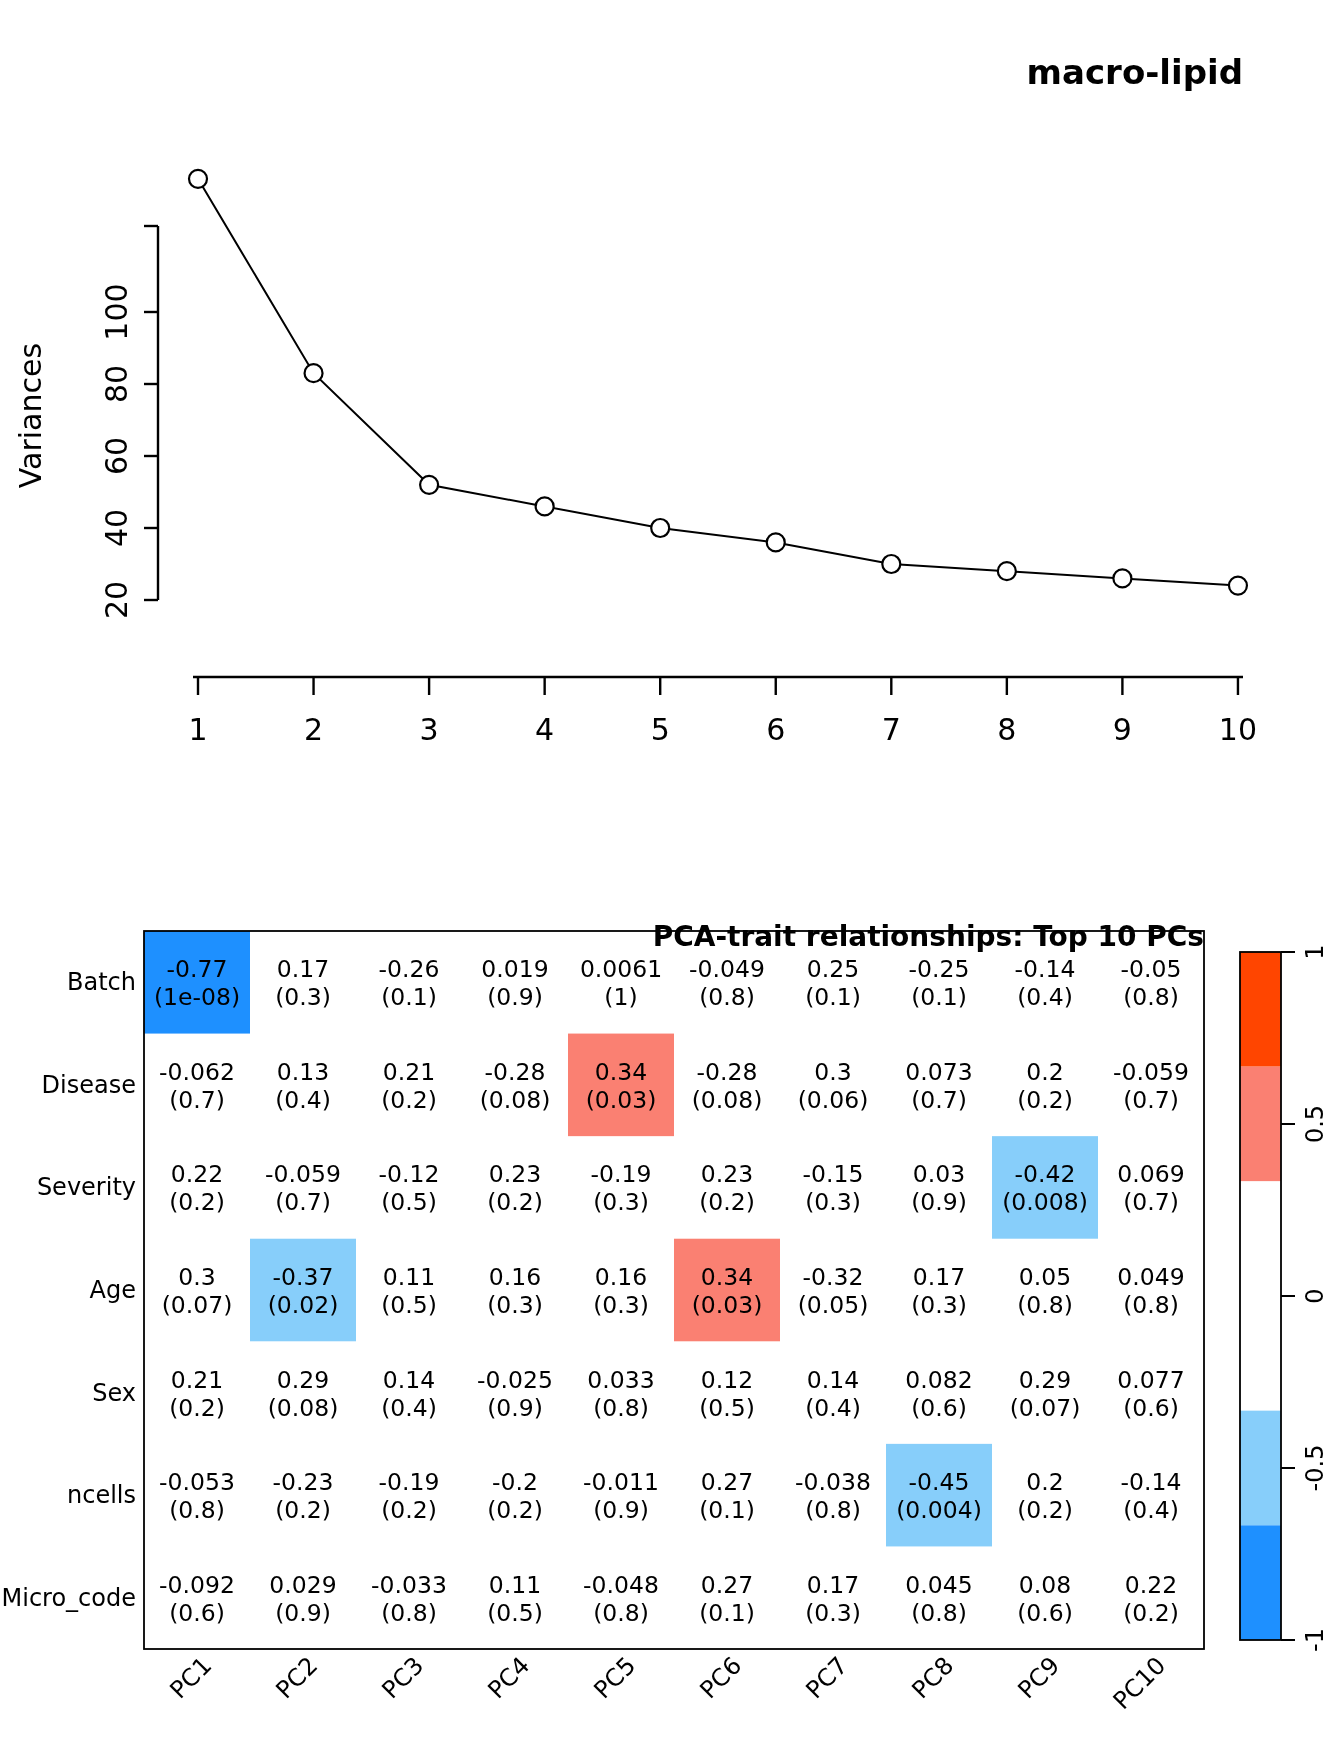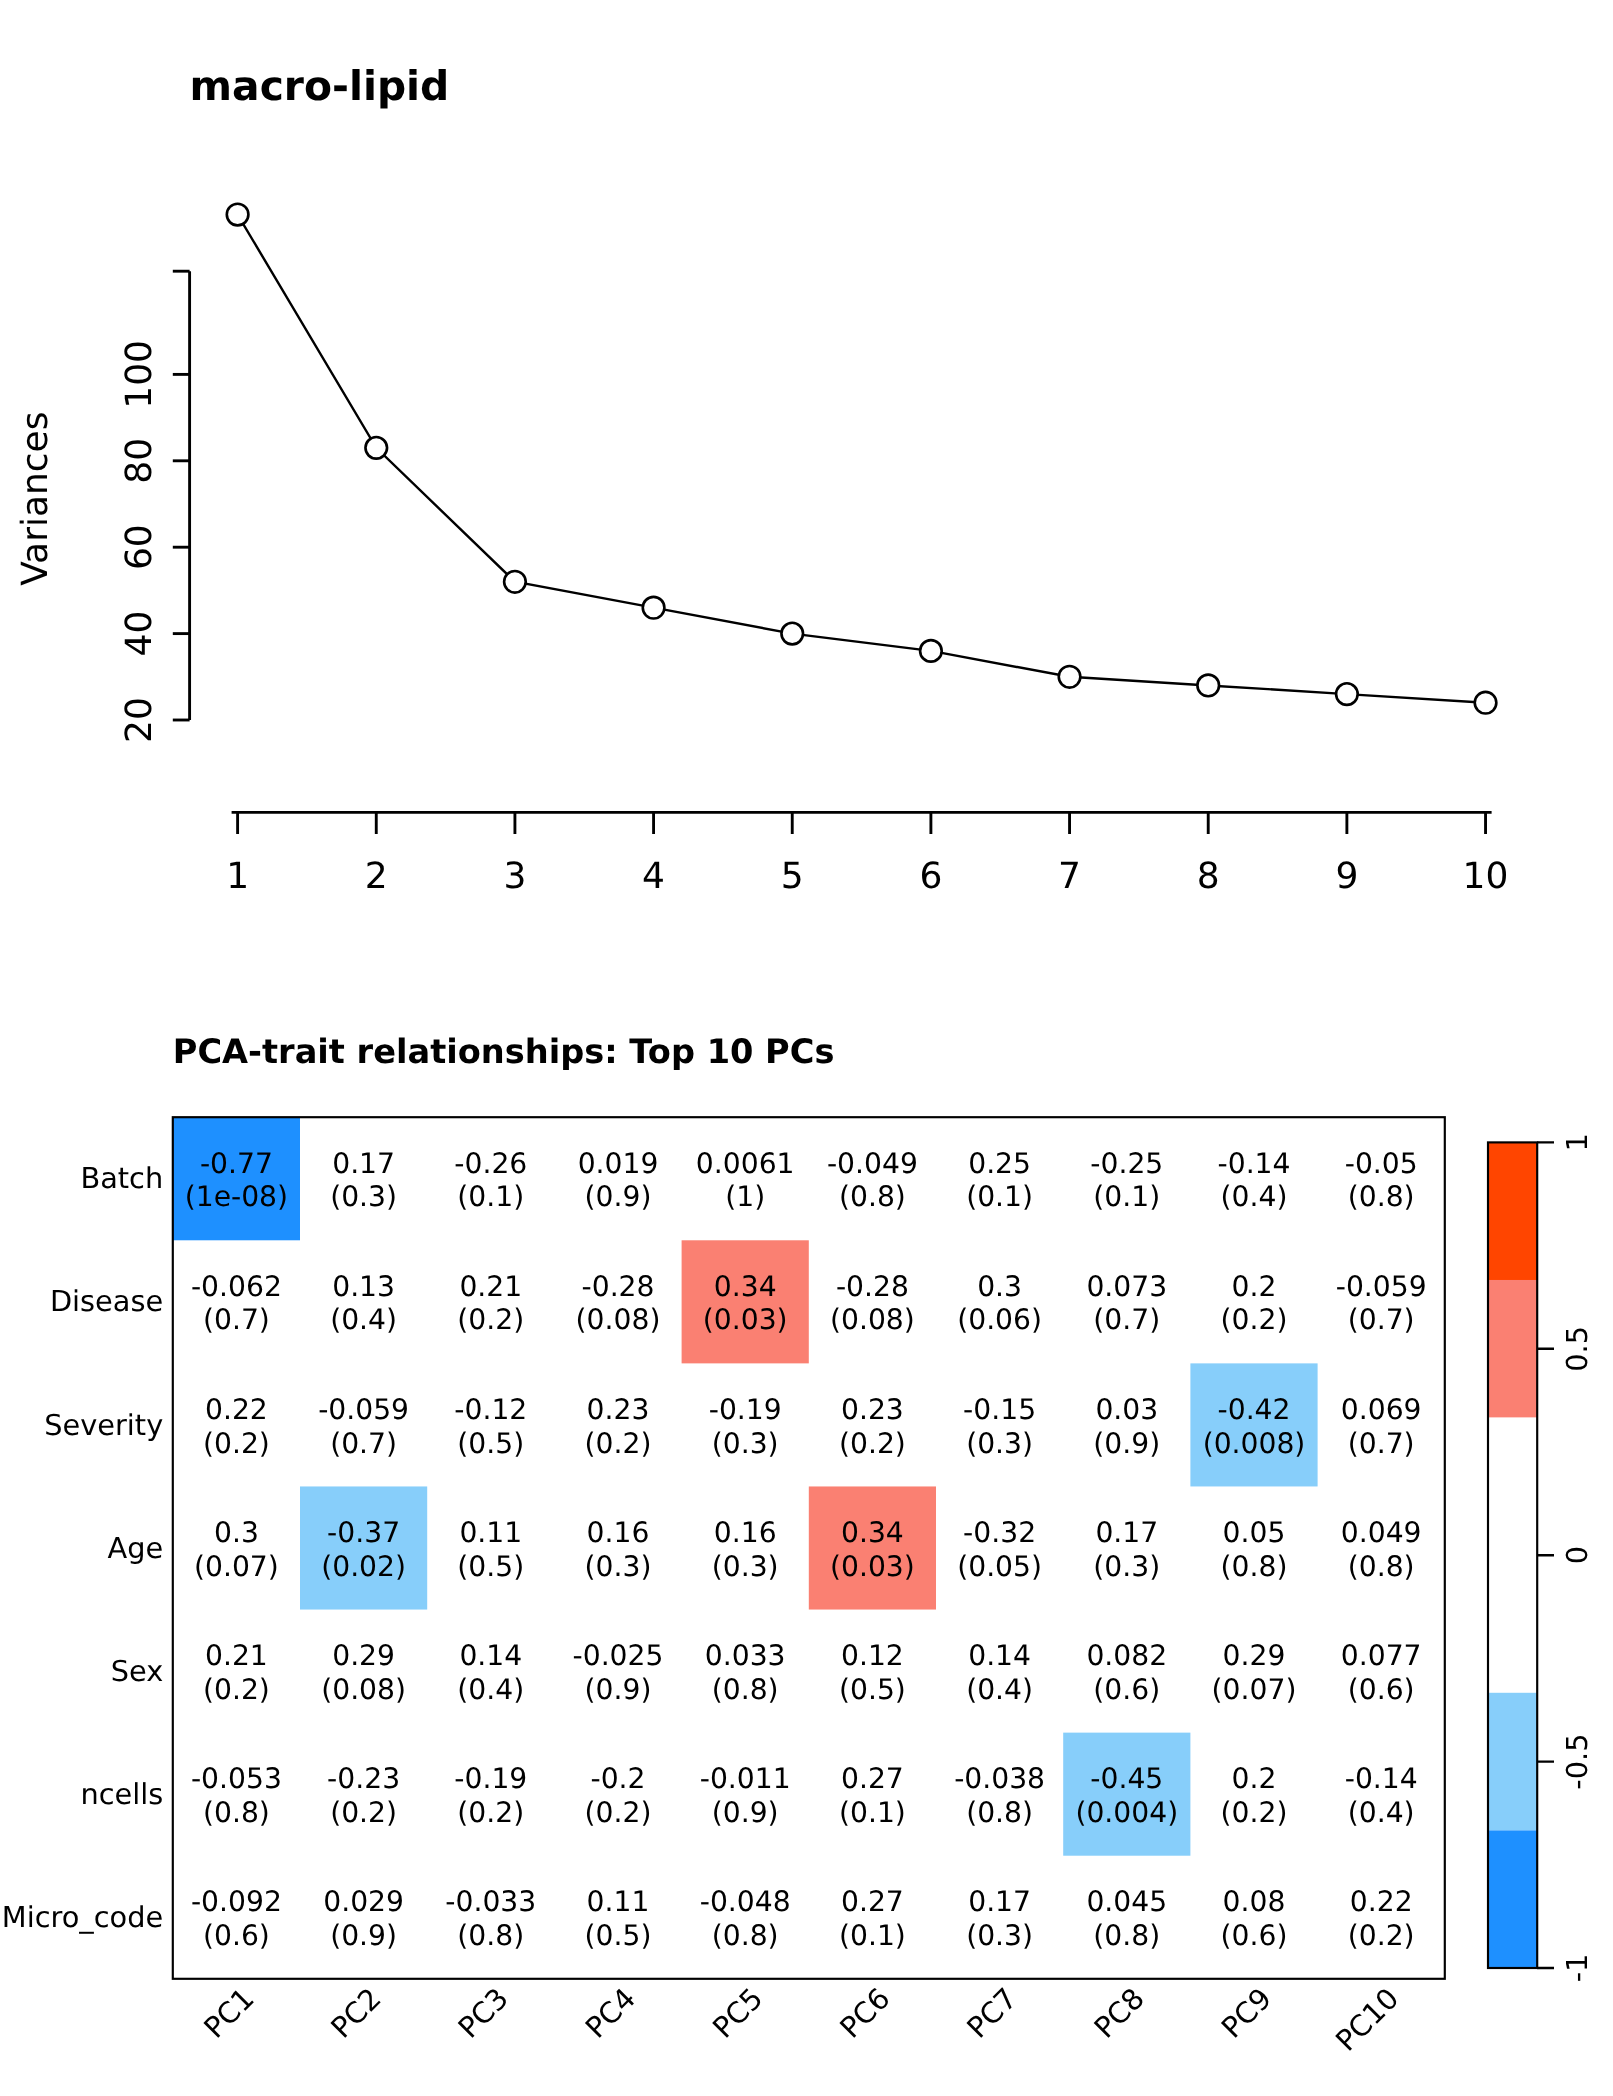--- a/index.html
+++ b/index.html
@@ -5,26 +5,26 @@
   html,body{margin:0;padding:0;background:#ffffff;}
   .canvas{
     position:relative;
     width:1344px;height:1747px;
     background:#ffffff;
     font-family:"DejaVu Sans", sans-serif;
     overflow:hidden;
   }
   .title{
     position:absolute;
-    text-align:left;
+    text-align:right;
     font-weight:bold;
     color:#000;
   }
   #scree-title{left:158px;top:52px;width:1085px;font-size:34px;}
-  #hm-title{left:144px;top:860px;width:1060px;font-size:28px;}
+  #hm-title{left:144px;top:920px;width:1060px;font-size:28px;}
   #scree-ylabel{
     position:absolute;
     left:-70px;top:398px;width:200px;
     text-align:center;
     font-size:30px;color:#000;
     transform:rotate(-90deg);
   }
   #chart-svg{position:absolute;left:0;top:0;}
   svg text{fill:#000;}
 </style>

